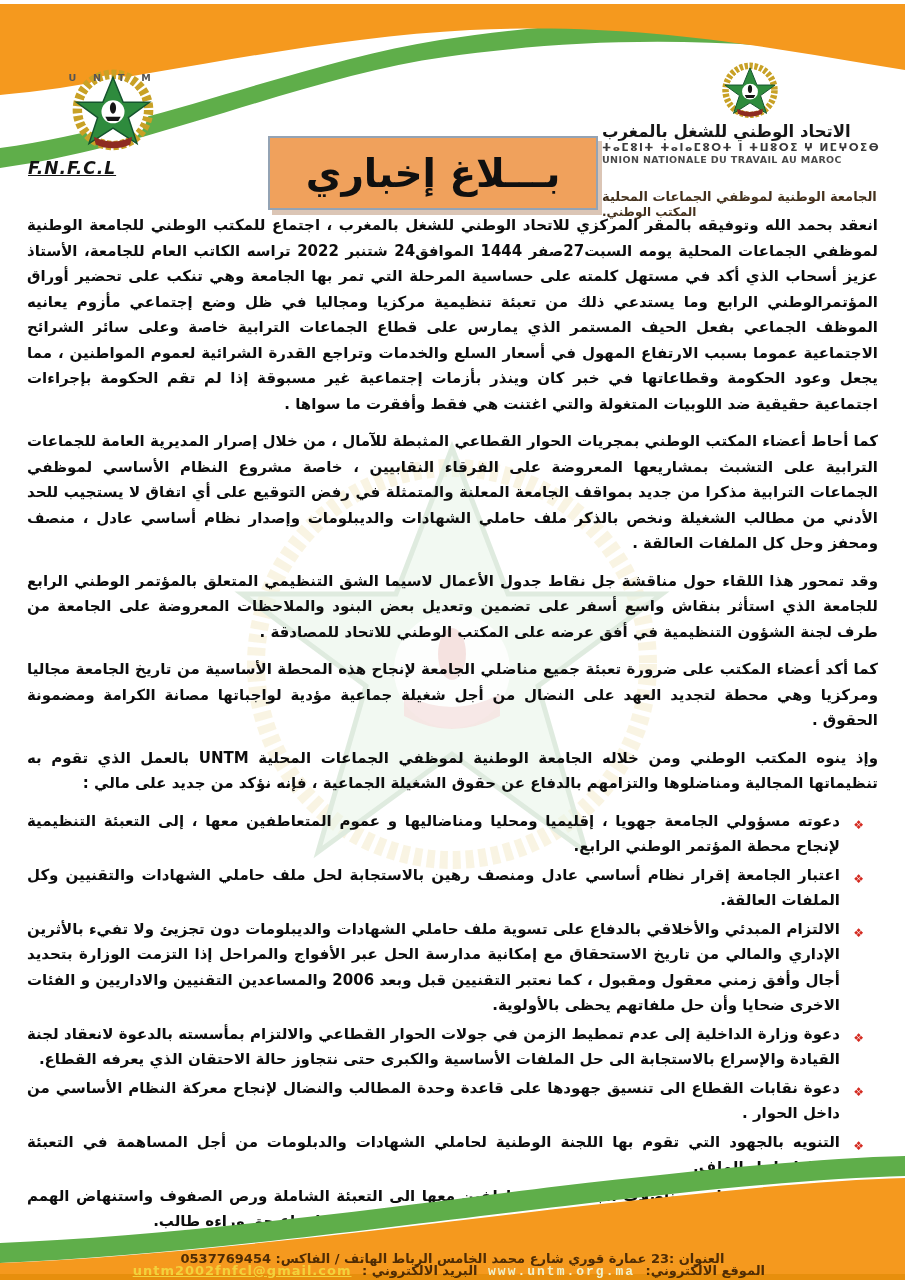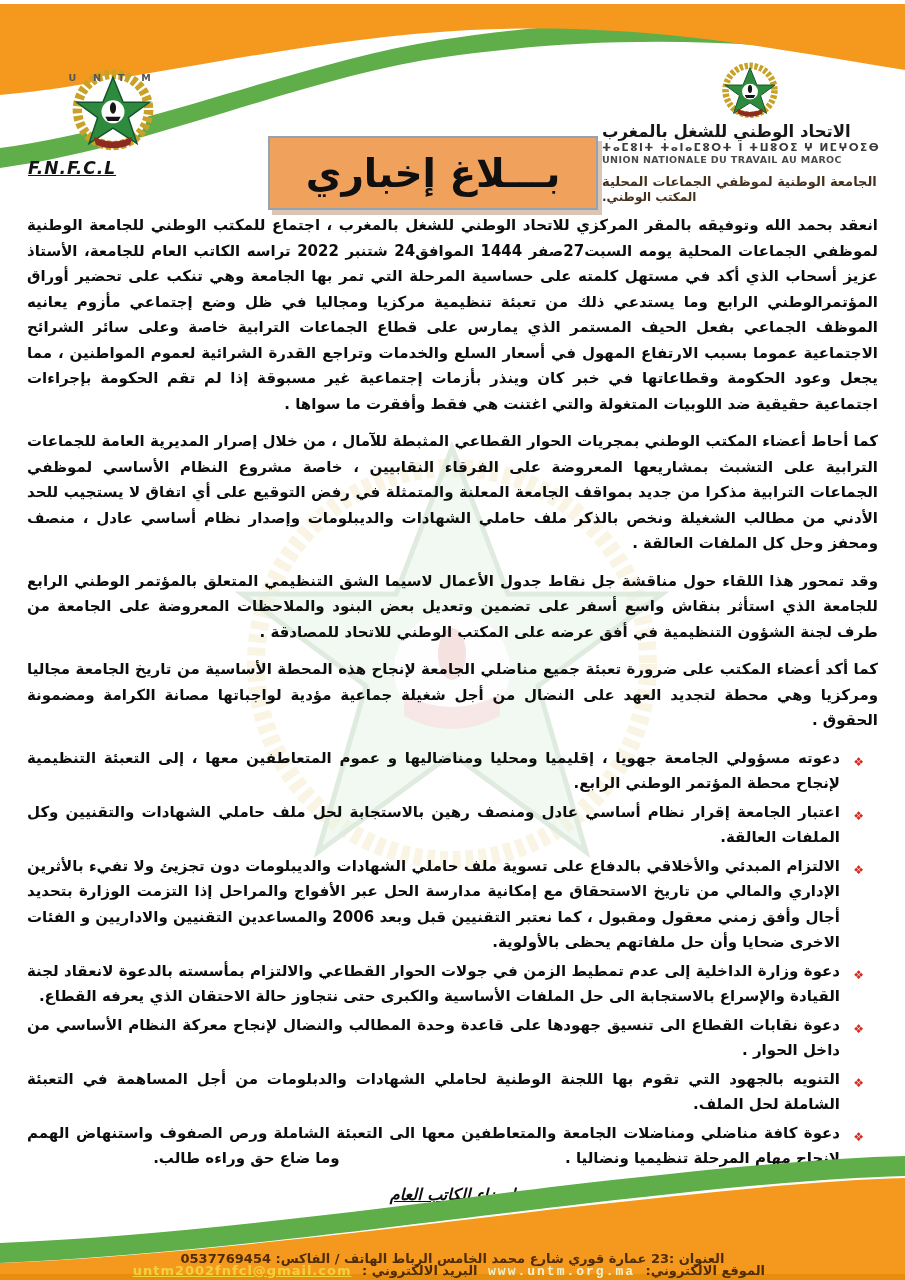--- a/index.html
+++ b/index.html
@@ -12,21 +12,21 @@
   .footer-wave{position:absolute;bottom:0;left:0;width:905px;height:132px;pointer-events:none;}
 
   
   .logo-left{position:absolute;left:28px;top:60px;width:170px;text-align:left;}
   .logo-left .acronym{font-size:17px;font-weight:800;font-style:italic;text-decoration:underline;
         color:#141414;letter-spacing:1px;margin-top:2px;font-family:"DejaVu Sans",sans-serif;}
   .logo-right{position:absolute;right:8px;top:56px;width:295px;text-align:left;direction:rtl;}
   .logo-right .org-ar{font-size:16.5px;font-weight:800;color:#161616;line-height:19px;}
   .logo-right .tifinagh{font-size:10.5px;font-weight:700;color:#3a3a3a;letter-spacing:1.5px;line-height:13px;}
   .logo-right .org-fr{font-size:9.5px;font-weight:700;color:#4a4a4a;letter-spacing:.4px;line-height:12px;}
-  .logo-right .fed{font-size:13px;font-weight:800;color:#44311d;margin-top:8px;line-height:16px;}
+  .logo-right .fed{font-size:13px;font-weight:800;color:#44311d;margin-top:23px;line-height:16px;}
   .logo-right .bureau{font-size:12px;font-weight:800;color:#44311d;line-height:15px;}
 
   
   .title-box{position:absolute;left:268px;top:136px;width:326px;height:70px;
         background:#F0A15C;border:2px solid #94a3b4;box-shadow:4px 5px 0 rgba(190,150,120,.55);
         display:flex;align-items:center;justify-content:center;}
   .title-box .title{font-size:39px;font-weight:800;color:#101010;direction:rtl;line-height:1;}
 
   
   .watermark{position:absolute;top:432px;left:226px;width:452px;height:452px;opacity:.15;pointer-events:none;}
@@ -107,20 +107,21 @@
     <circle cx="226" cy="238" r="58" fill="#ffffff" fill-opacity="0.85"></circle>
     <ellipse cx="226" cy="222" rx="14" ry="26" fill="#C0453A"></ellipse>
     <path d="M178,262 Q226,288 274,262 L274,284 Q226,310 178,284 Z" fill="#C0453A" fill-opacity="0.8"></path>
   </svg>
 
   <div class="content">
     <p>انعقد بحمد الله وتوفيقه بالمقر المركزي للاتحاد الوطني للشغل بالمغرب ، اجتماع للمكتب الوطني للجامعة الوطنية لموظفي الجماعات المحلية يومه السبت27صفر 1444 الموافق24 شتنبر 2022 تراسه الكاتب العام للجامعة، الأستاذ عزيز أسحاب الذي أكد في مستهل كلمته على حساسية المرحلة التي تمر بها الجامعة وهي تنكب على تحضير أوراق المؤتمرالوطني الرابع وما يستدعي ذلك من تعبئة تنظيمية مركزيا ومجاليا في ظل وضع إجتماعي مأزوم يعانيه الموظف الجماعي بفعل الحيف المستمر الذي يمارس على قطاع الجماعات الترابية خاصة وعلى سائر الشرائح الاجتماعية عموما بسبب الارتفاع المهول في أسعار السلع والخدمات وتراجع القدرة الشرائية لعموم المواطنين ، مما يجعل وعود الحكومة وقطاعاتها في خبر كان وينذر بأزمات إجتماعية غير مسبوقة إذا لم تقم الحكومة بإجراءات اجتماعية حقيقية ضد اللوبيات المتغولة والتي اغتنت هي فقط وأفقرت ما سواها .</p>
     <p>كما أحاط أعضاء المكتب الوطني بمجريات الحوار القطاعي المثبطة للآمال ، من خلال إصرار المديرية العامة للجماعات الترابية على التشبث بمشاريعها المعروضة على الفرقاء النقابيين ، خاصة مشروع النظام الأساسي لموظفي الجماعات الترابية مذكرا من جديد بمواقف الجامعة المعلنة والمتمثلة في رفض التوقيع على أي اتفاق لا يستجيب للحد الأدني من مطالب الشغيلة ونخص بالذكر ملف حاملي الشهادات والديبلومات وإصدار نظام أساسي عادل ، منصف ومحفز وحل كل الملفات العالقة .</p>
     <p>وقد تمحور هذا اللقاء حول مناقشة جل نقاط جدول الأعمال لاسيما الشق التنظيمي المتعلق بالمؤتمر الوطني الرابع للجامعة الذي استأثر بنقاش واسع أسفر على تضمين وتعديل بعض البنود والملاحظات المعروضة على الجامعة من طرف لجنة الشؤون التنظيمية في أفق عرضه على المكتب الوطني للاتحاد للمصادقة .</p>
     <p>كما أكد أعضاء المكتب على ضرورة تعبئة جميع مناضلي الجامعة لإنجاح هذه المحطة الأساسية من تاريخ الجامعة مجاليا ومركزيا وهي محطة لتجديد العهد على النضال من أجل شغيلة جماعية مؤدية لواجباتها مصانة الكرامة ومضمونة الحقوق .</p>
+    <p>وإذ ينوه المكتب الوطني ومن خلاله الجامعة الوطنية لموظفي الجماعات المحلية UNTM بالعمل الذي تقوم به تنظيماتها المجالية ومناضلوها والتزامهم بالدفاع عن حقوق الشغيلة الجماعية ، فإنه نؤكد من جديد على مالي :</p>
 
     <ul class="bullets">
       <li>
         <span class="marker">❖</span>
         <span>دعوته مسؤولي الجامعة جهويا ، إقليميا ومحليا ومناضاليها و عموم المتعاطفين معها ، إلى التعبئة التنظيمية لإنجاح محطة المؤتمر الوطني الرابع.</span>
       </li>
       <li>
         <span class="marker">❖</span>
         <span>اعتبار الجامعة إقرار نظام أساسي عادل ومنصف رهين بالاستجابة لحل ملف حاملي الشهادات والتقنيين وكل الملفات العالقة.</span>
       </li>

